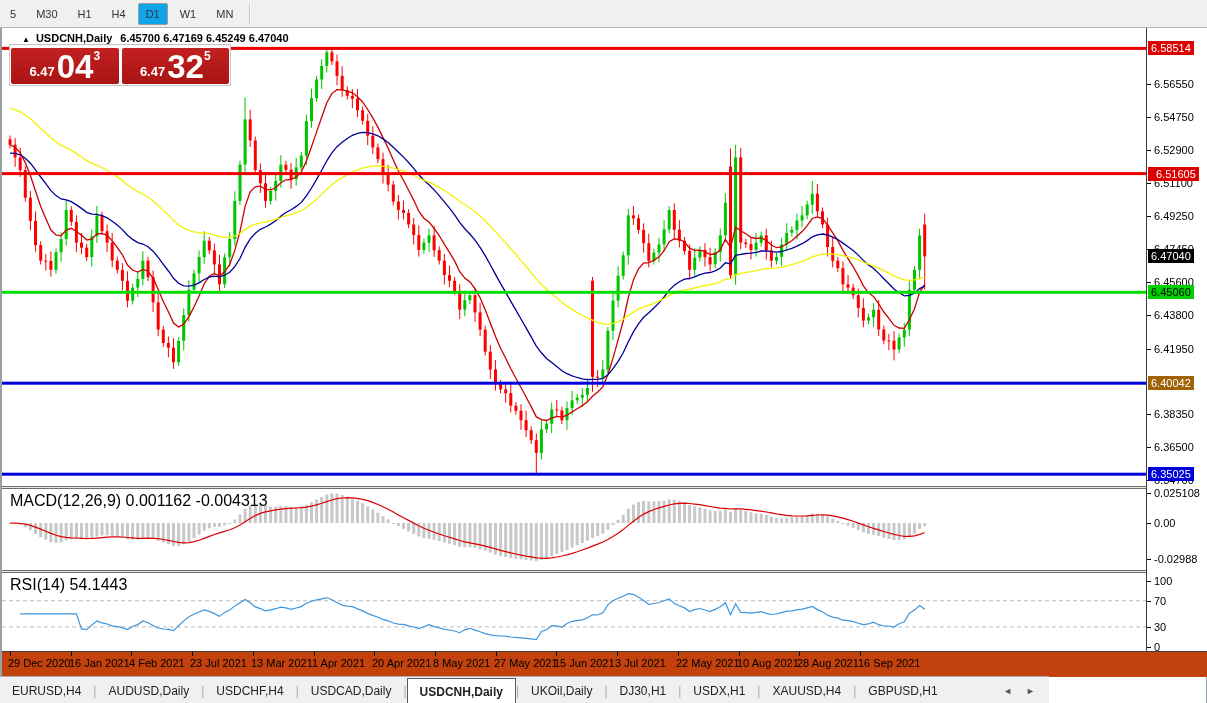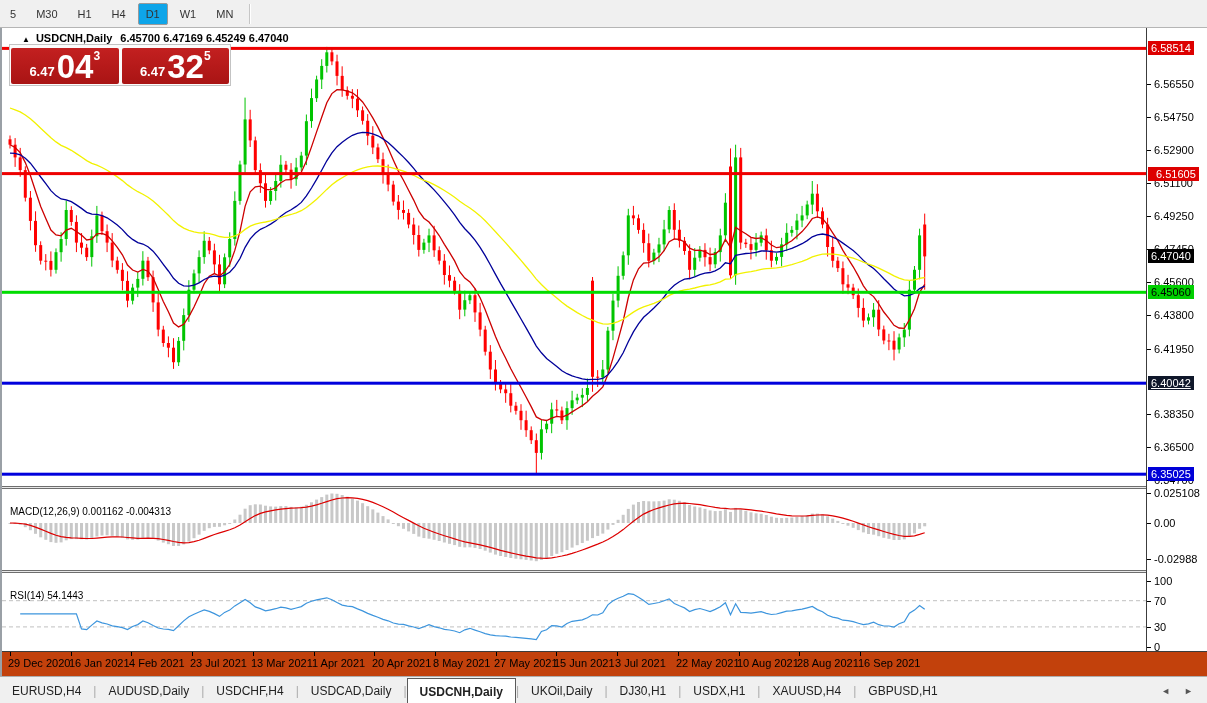--- a/index.html
+++ b/index.html
@@ -17,41 +17,41 @@
   #rsi-panel{top:545px;height:78px;}
   .splitter{position:absolute;left:0;width:1205px;height:3px;background:#e8e8e8;border-top:1px solid #6e6e6e;border-bottom:1px solid #6e6e6e;box-sizing:border-box;}
   #split1{top:458px;} #split2{top:542px;}
   #axis-col{position:absolute;left:1144px;top:0;width:61px;height:623px;border-left:1px solid #3c3c3c;background:#fff;}
   .tick-label{position:absolute;left:7px;transform:translateY(-50%);font-size:11px;color:#000;white-space:nowrap;}
   .tick-dash{position:absolute;left:0;width:4px;height:1px;background:#000;}
   .badge{position:absolute;left:1px;transform:translateY(-50%);font-size:11px;padding:1px 3px;white-space:nowrap;}
   #time-axis{position:absolute;left:0;top:623px;width:1205px;height:25px;background:#c2410c;border-top:1px solid #3c3c3c;}
   .date-label{position:absolute;top:5px;font-size:11px;color:#000;white-space:nowrap;}
   .date-tick{position:absolute;top:0;width:1px;height:4px;background:#000;}
-  .ind-label{position:absolute;left:8px;top:17px;font-size:10px;color:#000;z-index:5;}
+  .ind-label{position:absolute;left:8px;top:3px;font-size:16px;color:#000;z-index:5;}
   
   #chart-title{position:absolute;left:20px;top:4px;font-size:11px;font-weight:700;color:#000;z-index:6;}
   #chart-title .tri{font-size:8px;margin-right:6px;font-weight:400;}
   #chart-title .ohlc{font-weight:700;margin-left:8px;}
   
   #trade-panel{position:absolute;left:7px;top:16px;width:222px;z-index:7;background:#fbfbfb;border:1px solid #c3c3c3;padding:1px;box-sizing:border-box;}
   #tp-row1{display:flex;height:26px;}
   .tp-btn{flex:0 0 52px;background:linear-gradient(#d23434,#b01616);color:#fff;font-size:13px;font-weight:700;display:flex;align-items:center;justify-content:center;border-radius:2px;cursor:pointer;}
   #tp-spin{flex:1;display:flex;margin:0 2px;border:1px solid #7f9db9;background:#fff;}
   .spin-btn{width:20px;background:#e8e8e8;border-right:1px solid #cfcfcf;display:flex;align-items:center;justify-content:center;font-size:7px;color:#555;cursor:pointer;}
   .spin-btn.up{border-right:none;border-left:1px solid #cfcfcf;}
   #vol-field{flex:1;font-size:13px;color:#000;display:flex;align-items:center;justify-content:flex-end;padding-right:6px;}
   #tp-row2{display:flex;height:36px;margin-top:2px;}
   .px-box{flex:1;background:linear-gradient(#c32020,#a91414);color:#fff;display:flex;align-items:flex-end;justify-content:center;padding-bottom:2px;border-radius:2px;}
   .px-box + .px-box{margin-left:3px;}
   .px-small{font-size:13px;font-weight:700;margin-right:2px;line-height:20px;}
   .px-big{font-size:33px;font-weight:700;line-height:30px;}
   .px-sup{font-size:12px;font-weight:700;line-height:12px;align-self:flex-start;margin-top:2px;}
   
-  #tabbar{position:absolute;left:0;top:676px;width:1207px;height:27px;background:#f0f0f0;border-top:1px solid #adadad;display:flex;align-items:stretch;font-size:12px;}
+  #tabbar{position:absolute;left:0;top:676px;width:1049px;height:27px;background:#f0f0f0;border-top:1px solid #adadad;display:flex;align-items:stretch;font-size:12px;}
   .tab{display:flex;align-items:center;padding:0 12px;color:#222;cursor:pointer;white-space:nowrap;}
   .tab.active{background:#fff;border:1px solid #5a5a5a;border-bottom:none;font-weight:700;margin-top:1px;}
   .tab-sep{align-self:center;color:#aaa;}
   #tab-scroll{margin-left:auto;display:flex;align-items:center;gap:14px;padding-right:14px;color:#555;font-size:9px;}
   #tab-scroll span{cursor:pointer;}
 </style>
 </head>
 <body>
 
 <div id="stage">
@@ -696,21 +696,21 @@
         <div class="tick-label" style="top: 553px;">100</div>
         <div class="tick-dash" style="top: 572.65px;"></div>
         <div class="tick-label" style="top: 572.65px;">70</div>
         <div class="tick-dash" style="top: 598.85px;"></div>
         <div class="tick-label" style="top: 598.85px;">30</div>
         <div class="tick-dash" style="top: 618.5px;"></div>
         <div class="tick-label" style="top: 618.5px;">0</div>
         <div class="badge" style="top: 20.4097px; background: rgb(221, 0, 0); color: rgb(255, 255, 255);">6.58514</div>
         <div class="badge" style="top: 145.641px; background: rgb(221, 0, 0); color: rgb(255, 255, 255); padding-left: 8px;">6.51605</div>
         <div class="badge" style="top: 264.274px; background: rgb(0, 208, 0); color: rgb(0, 0, 0);">6.45060</div>
-        <div class="badge" style="top: 355.229px; background: #0f172a; color: rgb(255, 255, 255); text-decoration: underline;">6.40042</div>
+        <div class="badge" style="top: 355.229px; background: #a16207; color: rgb(255, 255, 255);">6.40042</div>
         <div class="badge" style="top: 446.167px; background: rgb(0, 0, 216); color: rgb(255, 255, 255);">6.35025</div>
         <div class="badge" style="top: 228.385px; background: rgb(0, 0, 0); color: rgb(255, 255, 255);">6.47040</div>
       </div>
 
     <div id="time-axis">
         <div class="date-tick" style="left: 8px;"></div>
         <div class="date-label" style="left: 6px;">29 Dec 2020</div>
         <div class="date-tick" style="left: 69px;"></div>
         <div class="date-label" style="left: 67px;">16 Jan 2021</div>
         <div class="date-tick" style="left: 129px;"></div>

